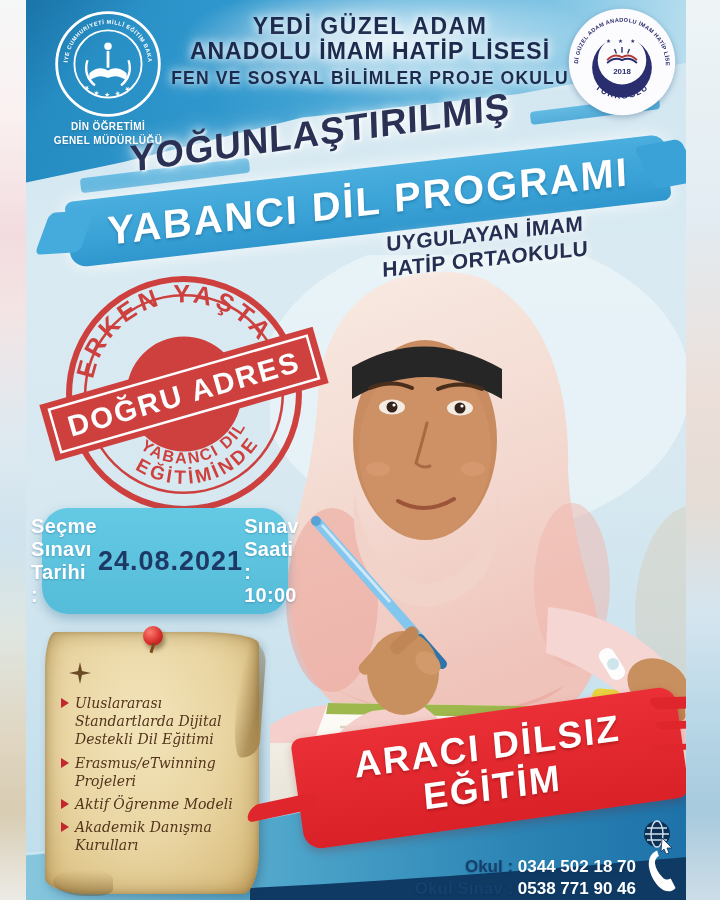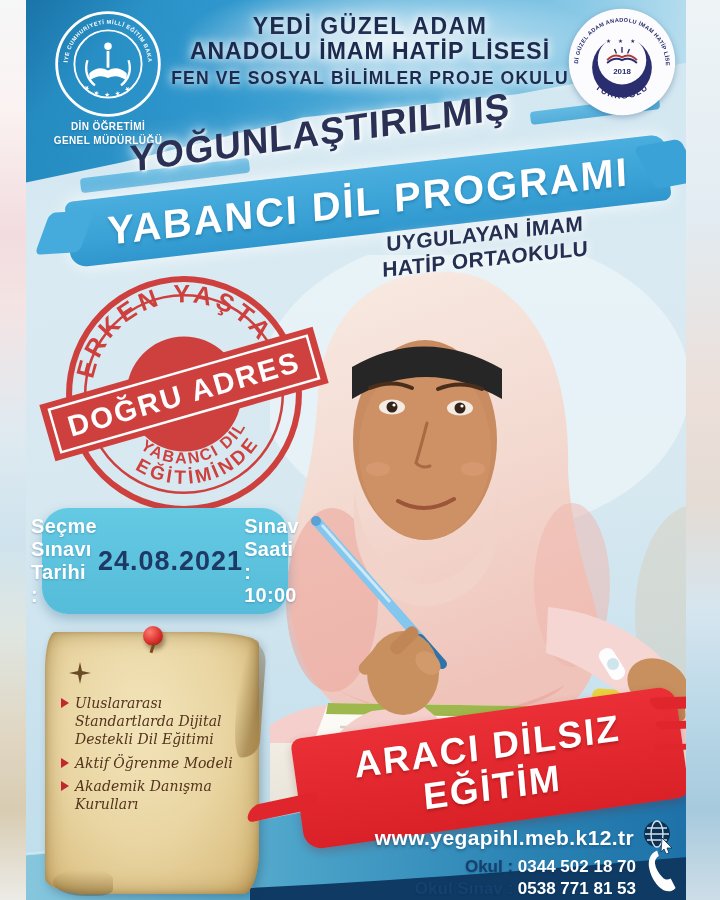--- a/index.html
+++ b/index.html
@@ -308,20 +308,24 @@
     <svg class="doodle-star" viewBox="0 0 22 22">
       <path d="M11,0 L13,9 L22,11 L13,13 L11,22 L9,13 L0,11 L9,9 Z" fill="#6b4a26"></path>
     </svg>
     <ul class="feature-list">
       <li>
           <span class="bullet"></span>
           <span>Uluslararası Standartlarda Dijital Destekli Dil Eğitimi</span>
         </li>
       <li>
           <span class="bullet"></span>
+          <span>Erasmus/eTwinning Projeleri</span>
+        </li>
+      <li>
+          <span class="bullet"></span>
           <span>Aktif Öğrenme Modeli</span>
         </li>
       <li>
           <span class="bullet"></span>
           <span>Akademik Danışma Kurulları</span>
         </li>
     </ul>
   </div>
 
   <div class="banner">
@@ -336,34 +340,33 @@
           <stop offset="0.42" stop-color="#4ba3c9"></stop>
         <stop offset="0.72" stop-color="#2b84b4"></stop>
           <stop offset="1" stop-color="#1b6ea6"></stop>
       </linearGradient>
     </defs>
     <path d="M0,96 C140,88 260,56 420,30 C540,11 645,6 720,12 L720,140 L0,140 Z" fill="url(#waveGrad)"></path>
     <path d="M0,96 C140,88 260,56 420,30 C540,11 645,6 720,12" fill="none" stroke="#d9eff6" stroke-width="2.5" opacity="0.65"></path>
     <path d="M250,128 C430,119 600,105 720,94 L720,140 L250,140 Z" fill="#0e3a63"></path>
   </svg>
 
-  <div class="site">www.yegapihl.meb.k12.tr</div>
   <svg class="globe" viewBox="0 0 36 36">
     <circle cx="17" cy="16" r="13" fill="#0d2f52"></circle>
     <path d="M5,16 H29 M7,10 H27 M7,22 H27" stroke="#cfe3f0" stroke-width="1.6"></path>
     <ellipse cx="17" cy="16" rx="6" ry="13" fill="none" stroke="#cfe3f0" stroke-width="1.4"></ellipse>
     <path d="M22,20 L32,30 L27,30 L29,35 L26,36 L24,31 L21,34 Z" fill="#fff" stroke="#0d2f52" stroke-width="0.8"></path>
   </svg>
   <div class="phone-line phone1">
     <span class="plabel">Okul :</span>
     <span class="pnum">0344 502 18 70</span>
   </div>
   <div class="phone-line phone2">
     <span class="plabel">Okul Sınav :</span>
-    <span class="pnum">0538 771 81 53</span>
+    <span class="pnum">0538 771 90 46</span>
   </div>
   <svg class="handset" viewBox="0 0 42 48">
     <path d="M12,4 C6,8 5,16 9,24 C13,32 20,39 28,41 C33,42 37,40 39,36 L32,28 C30,30 27,31 24,29 C19,26 15,22 13,17 C12,14 13,11 15,9 Z" fill="#fff" transform="rotate(14 21 24)"></path>
   </svg>
 
   <div class="edge edge-left"></div>
   <div class="edge edge-right"></div>
 </div>
 
 </body></html>

